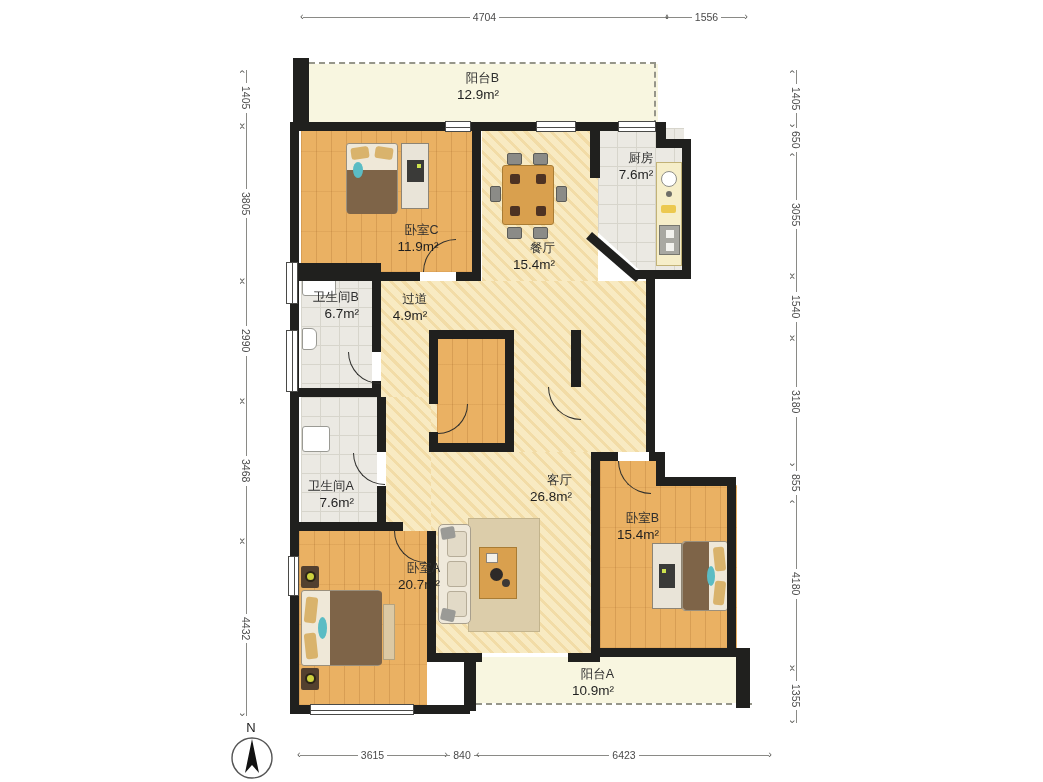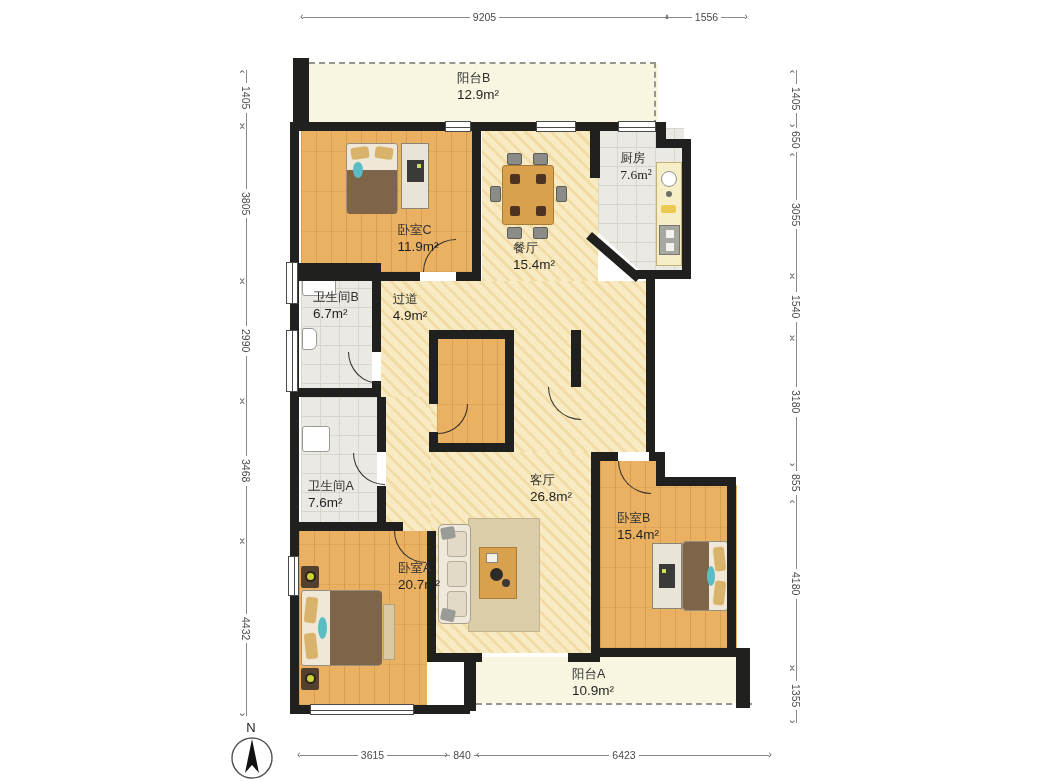--- a/index.html
+++ b/index.html
@@ -11,21 +11,21 @@
         background-image:repeating-linear-gradient(45deg,rgba(236,205,140,.45) 0 3px,rgba(250,238,205,.35) 3px 9px);}
   .wood{background-color:#eab163;
         background-image:repeating-linear-gradient(90deg,rgba(150,90,30,.22) 0 1px,transparent 1px 15px),
                          repeating-linear-gradient(0deg,rgba(150,90,30,.12) 0 1px,transparent 1px 40px);}
   .tile{background-color:#ebe9e3;
         background-image:linear-gradient(#d7d5cc 1px,transparent 1px),
                          linear-gradient(90deg,#d7d5cc 1px,transparent 1px);
         background-size:19px 19px;}
   .cream{background-color:#f8f6e0;}
   .dashed-tr{border-top:2px dashed #96968a;border-right:2px dashed #96968a;}
-  .room-label{position:absolute;transform:translateX(-50%);text-align:left;line-height:1.3;
+  .room-label{position:absolute;transform:translateX(-50%);text-align:right;line-height:1.3;
               white-space:nowrap;color:#2f2f2f;z-index:40;}
   .room-label .rn{display:block;font-size:12.5px;}
   .room-label .ra{display:block;font-size:13.5px;color:#1f1f1f;}
   .win{position:absolute;background:#fff;border:1px solid #4a4a48;box-sizing:border-box;z-index:30;}
   .win-h:after{content:"";position:absolute;left:0;right:0;top:50%;border-top:1px solid #4a4a48;}
   .win-v:after{content:"";position:absolute;top:0;bottom:0;left:50%;border-left:1px solid #4a4a48;}
   .arc{position:absolute;border:1.3px solid #2e2e2c;box-sizing:border-box;z-index:28;}
   .arc-bl{border-radius:0 0 0 100%;border-top:none;border-right:none;}
   .arc-tl{border-radius:100% 0 0 0;border-bottom:none;border-right:none;}
   .arc-br{border-radius:0 0 100% 0;border-top:none;border-left:none;}
@@ -214,21 +214,21 @@
     <span class="ra">12.9m²</span>
   </div>
   <div class="room-label" style="left:399px;top:222px;padding-left:38px;">
     <span class="rn">卧室C</span>
     <span class="ra">11.9m²</span>
   </div>
   <div class="room-label" style="left:534px;top:240px;">
     <span class="rn">餐厅</span>
     <span class="ra">15.4m²</span>
   </div>
-  <div class="room-label" style="left:636px;top:150px;font-family:Liberation Serif, serif;">
+  <div class="room-label" style="left:636px;top:150px;">
     <span class="rn">厨房</span>
     <span class="ra">7.6m²</span>
   </div>
   <div class="room-label" style="left:336px;top:289px;">
     <span class="rn">卫生间B</span>
     <span class="ra">6.7m²</span>
   </div>
   <div class="room-label" style="left:410px;top:291px;">
     <span class="rn">过道</span>
     <span class="ra">4.9m²</span>
@@ -249,21 +249,21 @@
     <span class="rn">卧室A</span>
     <span class="ra">20.7m²</span>
   </div>
   <div class="room-label" style="left:593px;top:666px;">
     <span class="rn">阳台A</span>
     <span class="ra">10.9m²</span>
   </div>
 
   <div class="dim dim-h" style="left:303px;top:9px;width:363px;">
     <span class="ah l">‹</span>
-    <span class="lbl">9205</span>
+    <span class="lbl">4704</span>
     <span class="ah r">›</span>
   </div>
   <div class="dim dim-h" style="left:668px;top:9px;width:77px;">
     <span class="ah l">‹</span>
     <span class="lbl">1556</span>
     <span class="ah r">›</span>
   </div>
 
   <div class="dim dim-v" style="left:238px;top:70px;height:56px;">
     <span class="ah t">‹</span>

